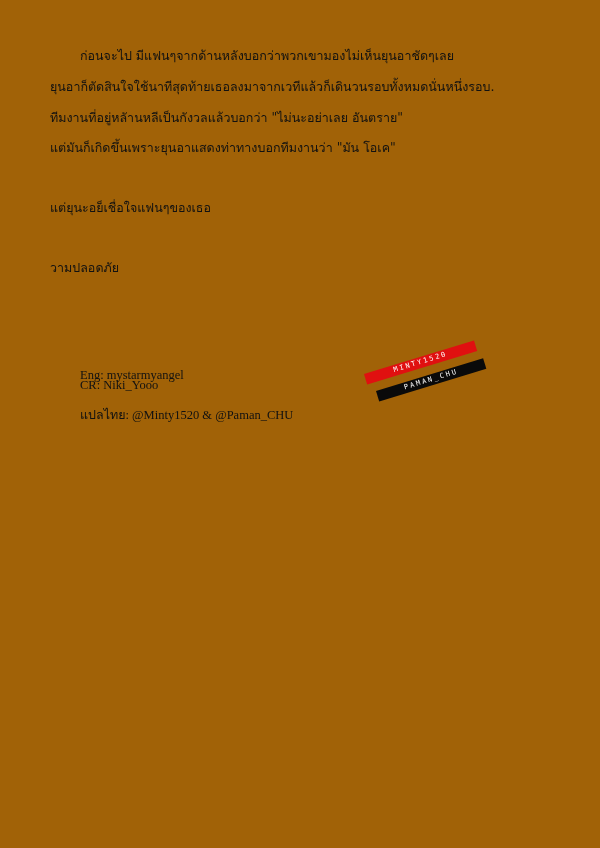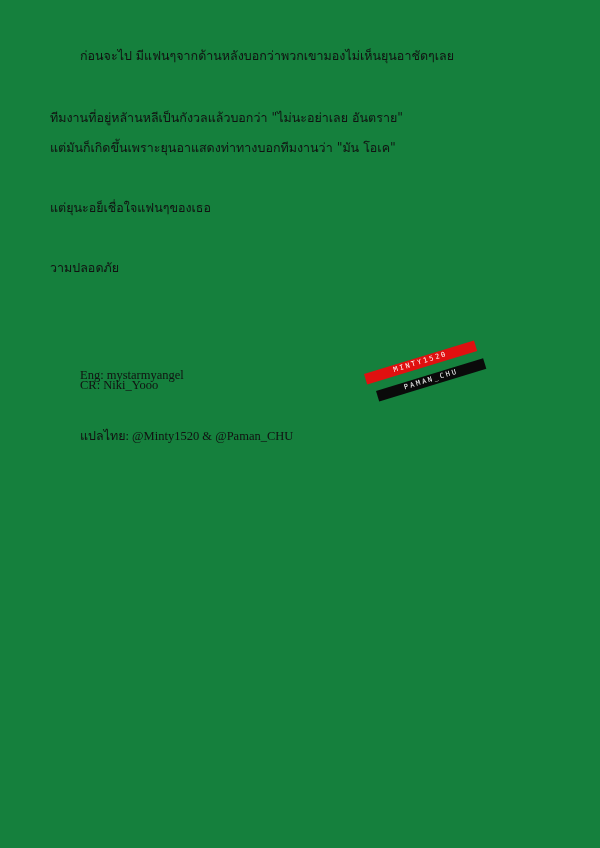--- a/index.html
+++ b/index.html
@@ -1,38 +1,39 @@
 <!DOCTYPE html>
 <html><head>
 <meta charset="utf-8">
 <style>
   html, body { margin: 0; padding: 0; background: #ffffff; }
   body { width: 600px; height: 848px; position: relative; overflow: hidden;
          font-family: "DejaVu Serif", "Liberation Serif", serif; color: #111; }
-  .page { position: absolute; left: 0; top: 0; width: 600px; height: 848px; background: #15803d; }
+  .page { position: absolute; left: 0; top: 0; width: 600px; height: 848px; background: #a16207; }
   .line { position: absolute; left: 50px; font-size: 12.5px; white-space: nowrap; line-height: 16px; }
   .credit { position: absolute; left: 80px; font-family: "Liberation Serif", serif; font-size: 12.5px; white-space: nowrap; line-height: 16px; }
   .wm { position: absolute; left: 0; top: 0; }
   .bar { position: absolute; height: 11px; transform-origin: left top; transform: rotate(-17deg);
          font-family: "DejaVu Sans Mono", monospace; font-size: 7px; letter-spacing: 2px;
          color: #ffffff; text-align: center; line-height: 11px; }
   .bar-red { background: #e01010; width: 115px; left: 364px; top: 374px; }
   .bar-black { background: #0a0a0a; width: 112px; left: 376px; top: 391px; }
 </style>
 </head>
 <body>
 
 <div class="page">
   <div class="line" style="left:80px; top:48px;">ก่อนจะไป มีแฟนๆจากด้านหลังบอกว่าพวกเขามองไม่เห็นยุนอาชัดๆเลย</div>
+  <div class="line" style="top:79px;">ยุนอาก็ตัดสินใจใช้นาทีสุดท้ายเธอลงมาจากเวทีแล้วก็เดินวนรอบทั้งหมดนั่นหนึ่งรอบ.</div>
   <div class="line" style="top:110px;">ทีมงานที่อยู่หลัานหลีเป็นกังวลแล้วบอกว่า "ไม่นะอย่าเลย อันตราย"</div>
   <div class="line" style="top:140px;">แต่มันก็เกิดขึ้นเพราะยุนอาแสดงท่าทางบอกทีมงานว่า "มัน โอเค"</div>
   <div class="line" style="top:200px;">แต่ยุนะอย็เชื่อใจแฟนๆของเธอ</div>
   <div class="line" style="top:260px;">วามปลอดภัย</div>
 
   <div class="credit" style="top:341px;margin-top:36px;">CR: Niki_Yooo</div>
   <div class="credit" style="top:367px;">Eng: mystarmyangel</div>
-  <div class="credit" style="top:407px;margin-top:21px;">แปลไทย: @Minty1520 &amp; @Paman_CHU</div>
+  <div class="credit" style="top:407px;">แปลไทย: @Minty1520 &amp; @Paman_CHU</div>
 
   <div class="wm">
     <div class="bar bar-red">MINTY1520</div>
     <div class="bar bar-black">PAMAN_CHU</div>
   </div>
 </div>
 
 </body></html>

